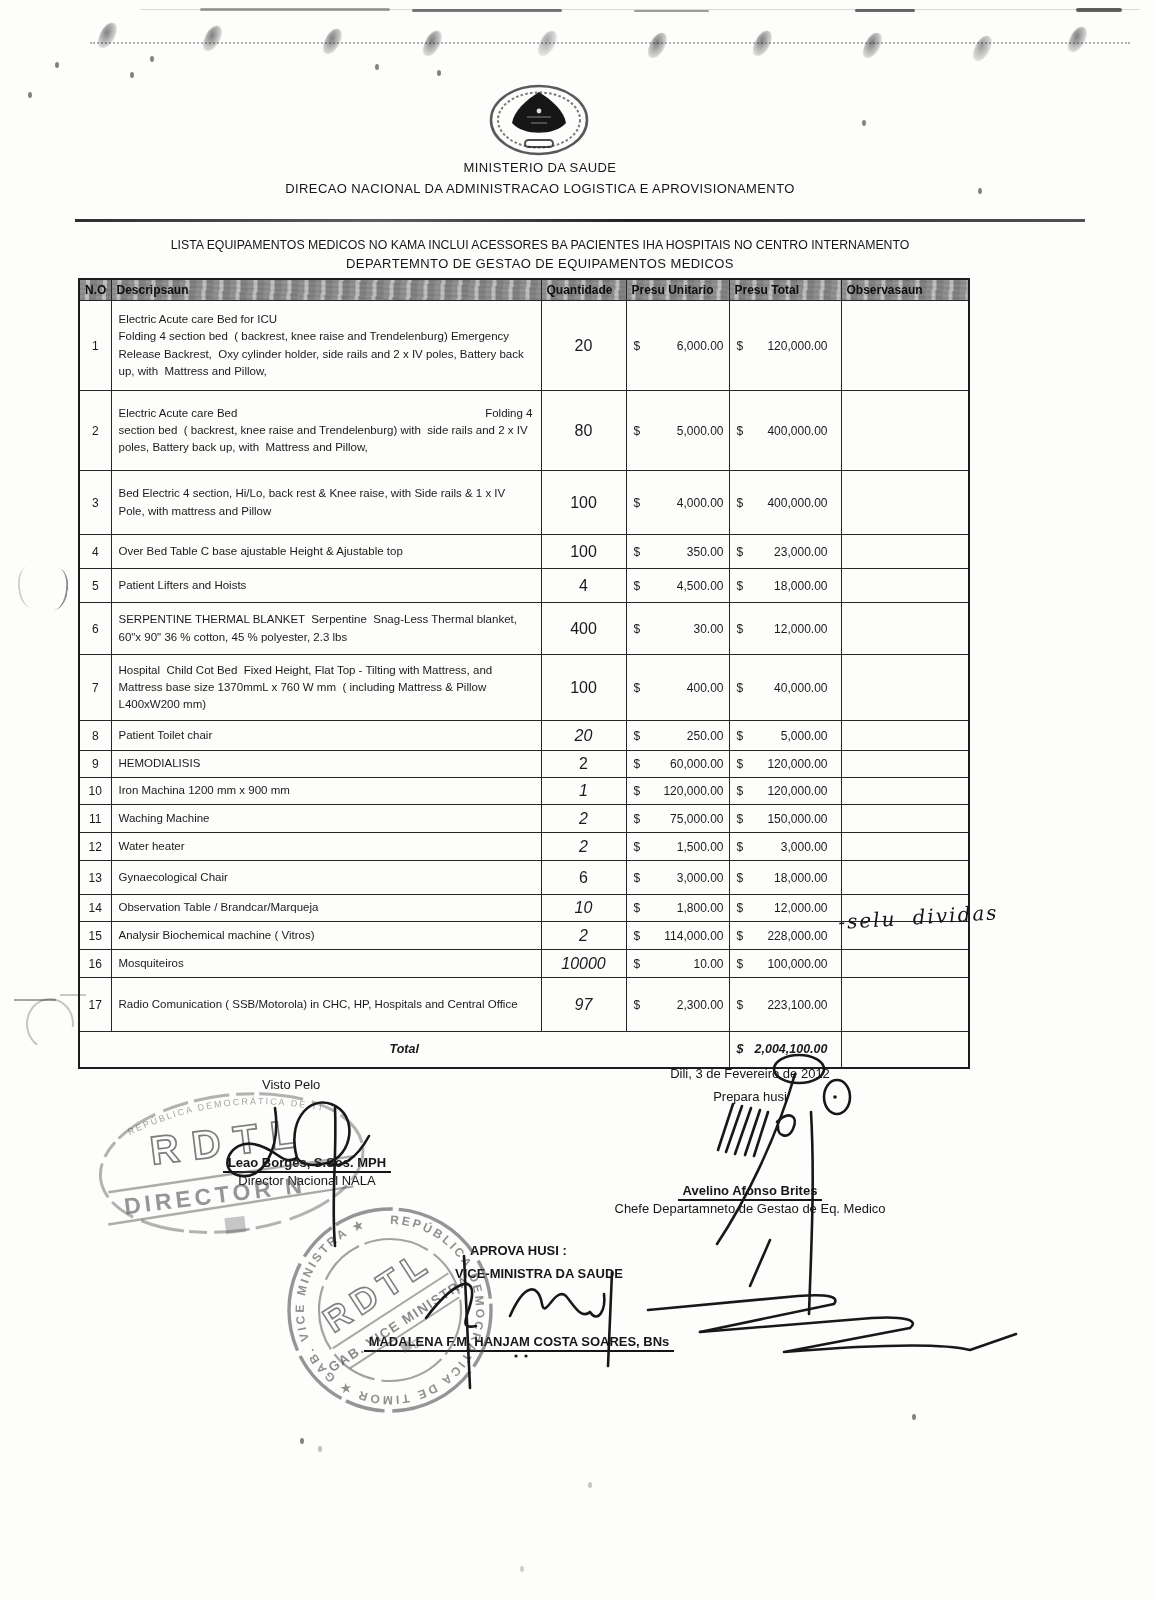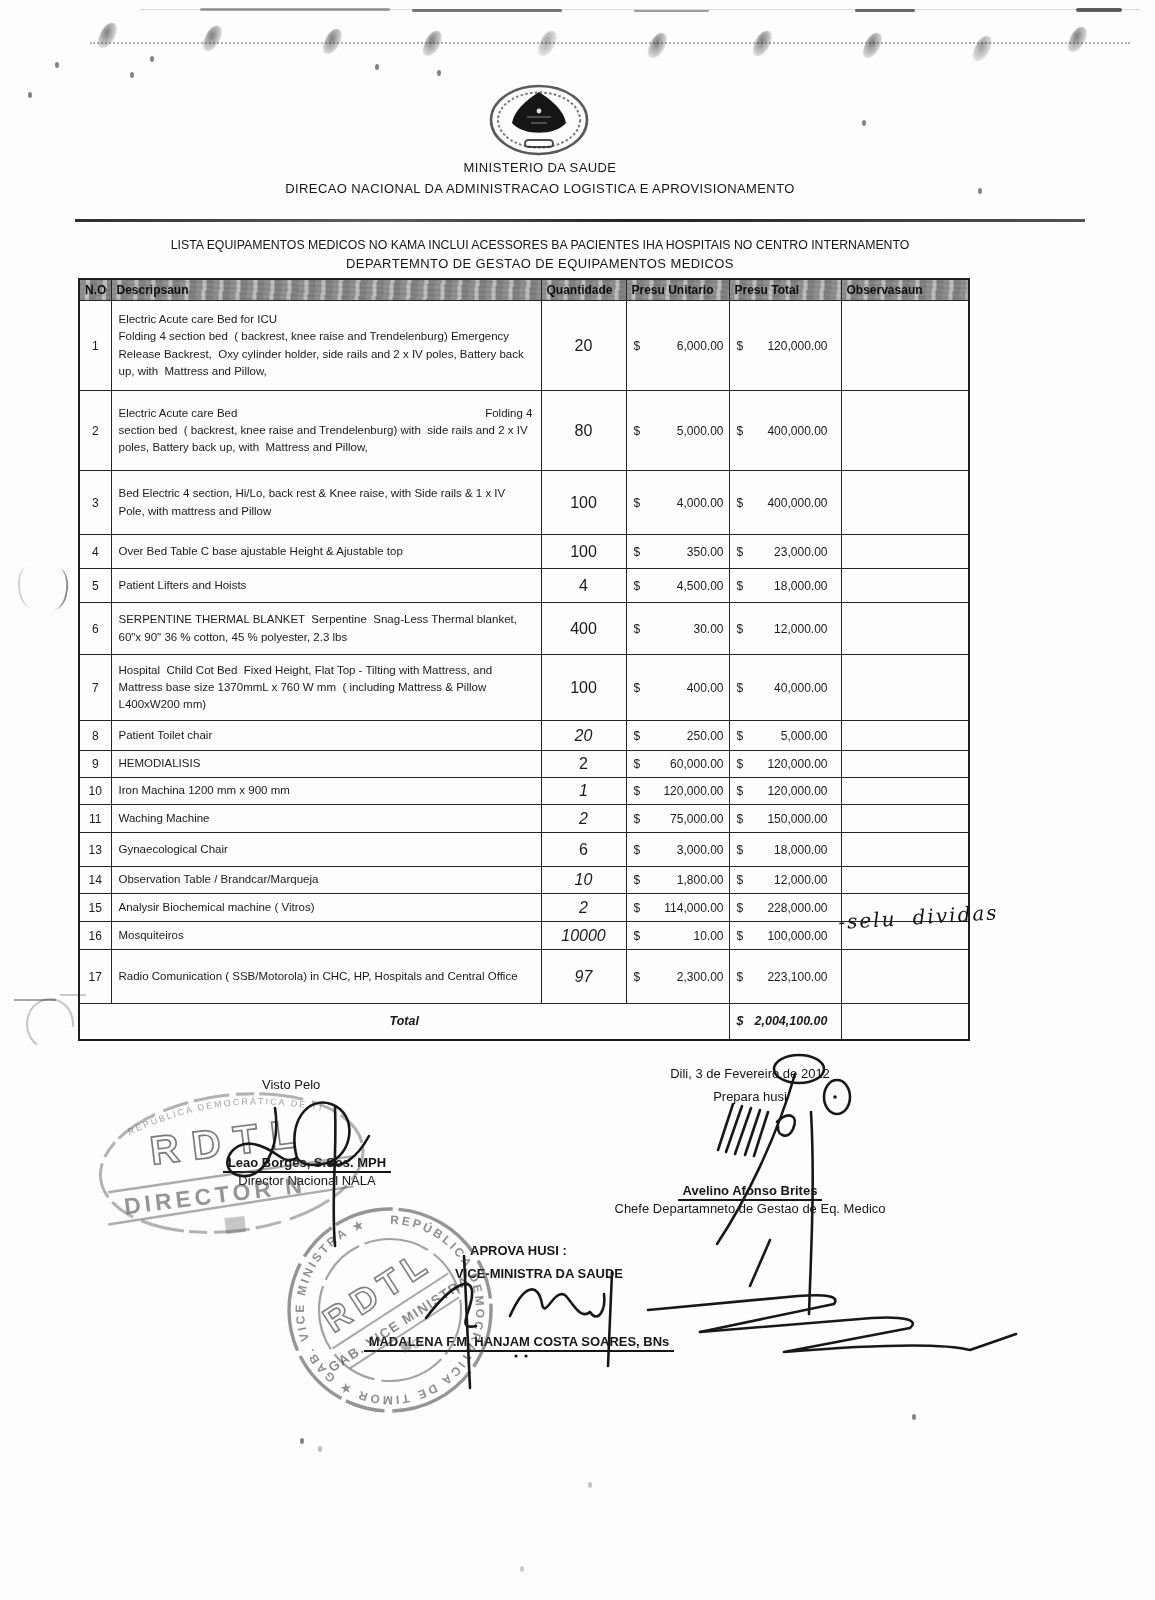--- a/index.html
+++ b/index.html
@@ -330,20 +330,38 @@
           </div>
         </td>
         <td class="c-money c-total">
           <div class="inner">
             <span class="cur">$</span>
             <span class="amt">150,000.00</span>
           </div>
         </td>
         <td class="c-obs"></td>
       </tr>
+      <tr style="height: 28px;">
+        <td class="c-no">12</td>
+        <td class="c-desc"><div>Water heater</div></td>
+        <td class="c-qty ital">2</td>
+        <td class="c-money c-unit">
+          <div class="inner">
+            <span class="cur">$</span>
+            <span class="amt">1,500.00</span>
+          </div>
+        </td>
+        <td class="c-money c-total">
+          <div class="inner">
+            <span class="cur">$</span>
+            <span class="amt">3,000.00</span>
+          </div>
+        </td>
+        <td class="c-obs"></td>
+      </tr>
       <tr style="height: 34px;">
         <td class="c-no">13</td>
         <td class="c-desc"><div>Gynaecological Chair</div></td>
         <td class="c-qty">6</td>
         <td class="c-money c-unit">
           <div class="inner">
             <span class="cur">$</span>
             <span class="amt">3,000.00</span>
           </div>
         </td>

